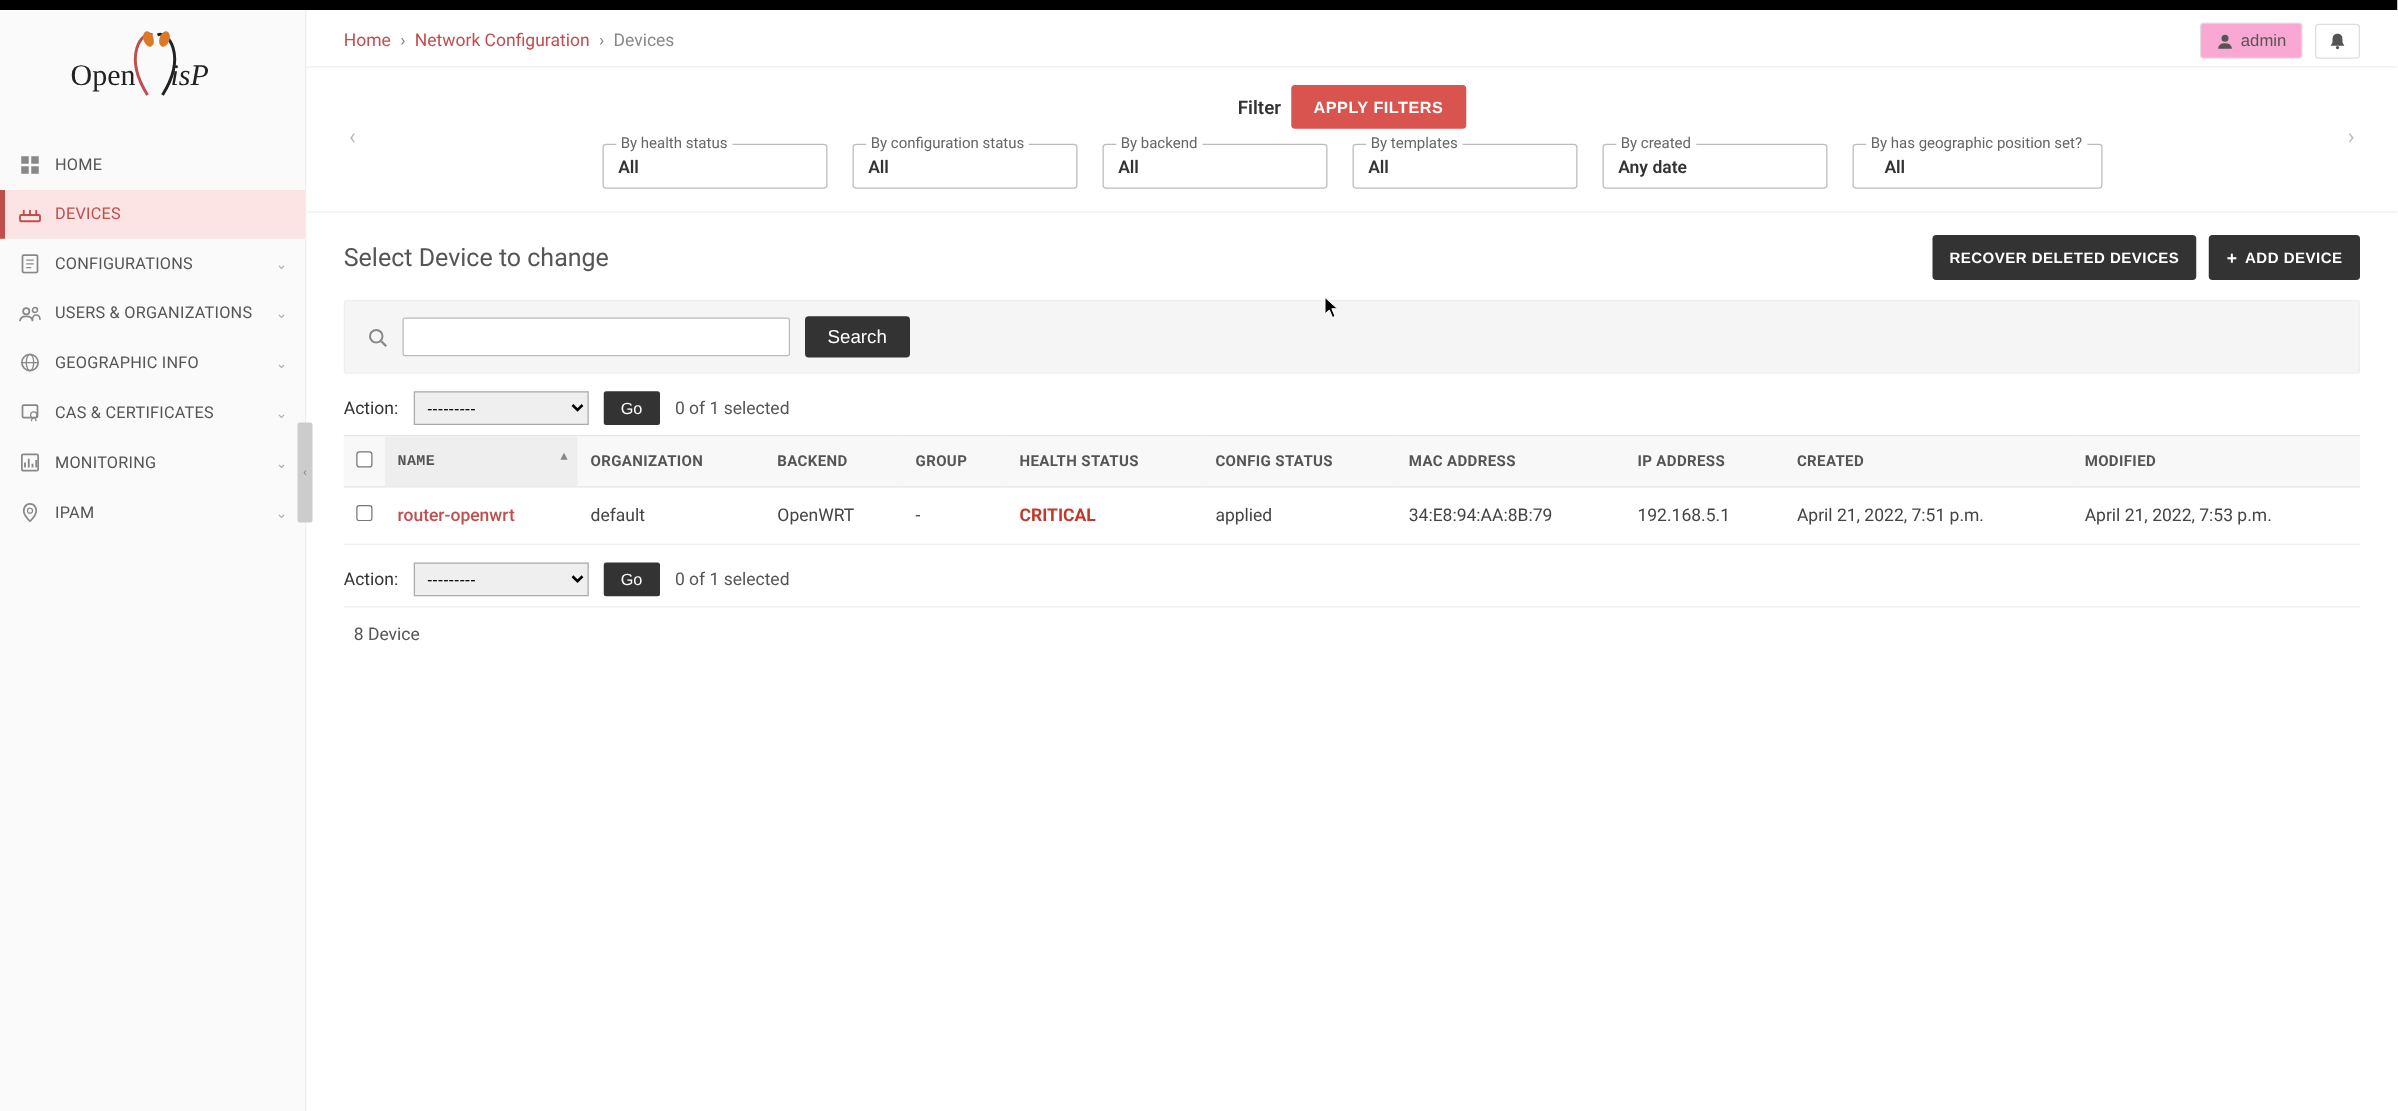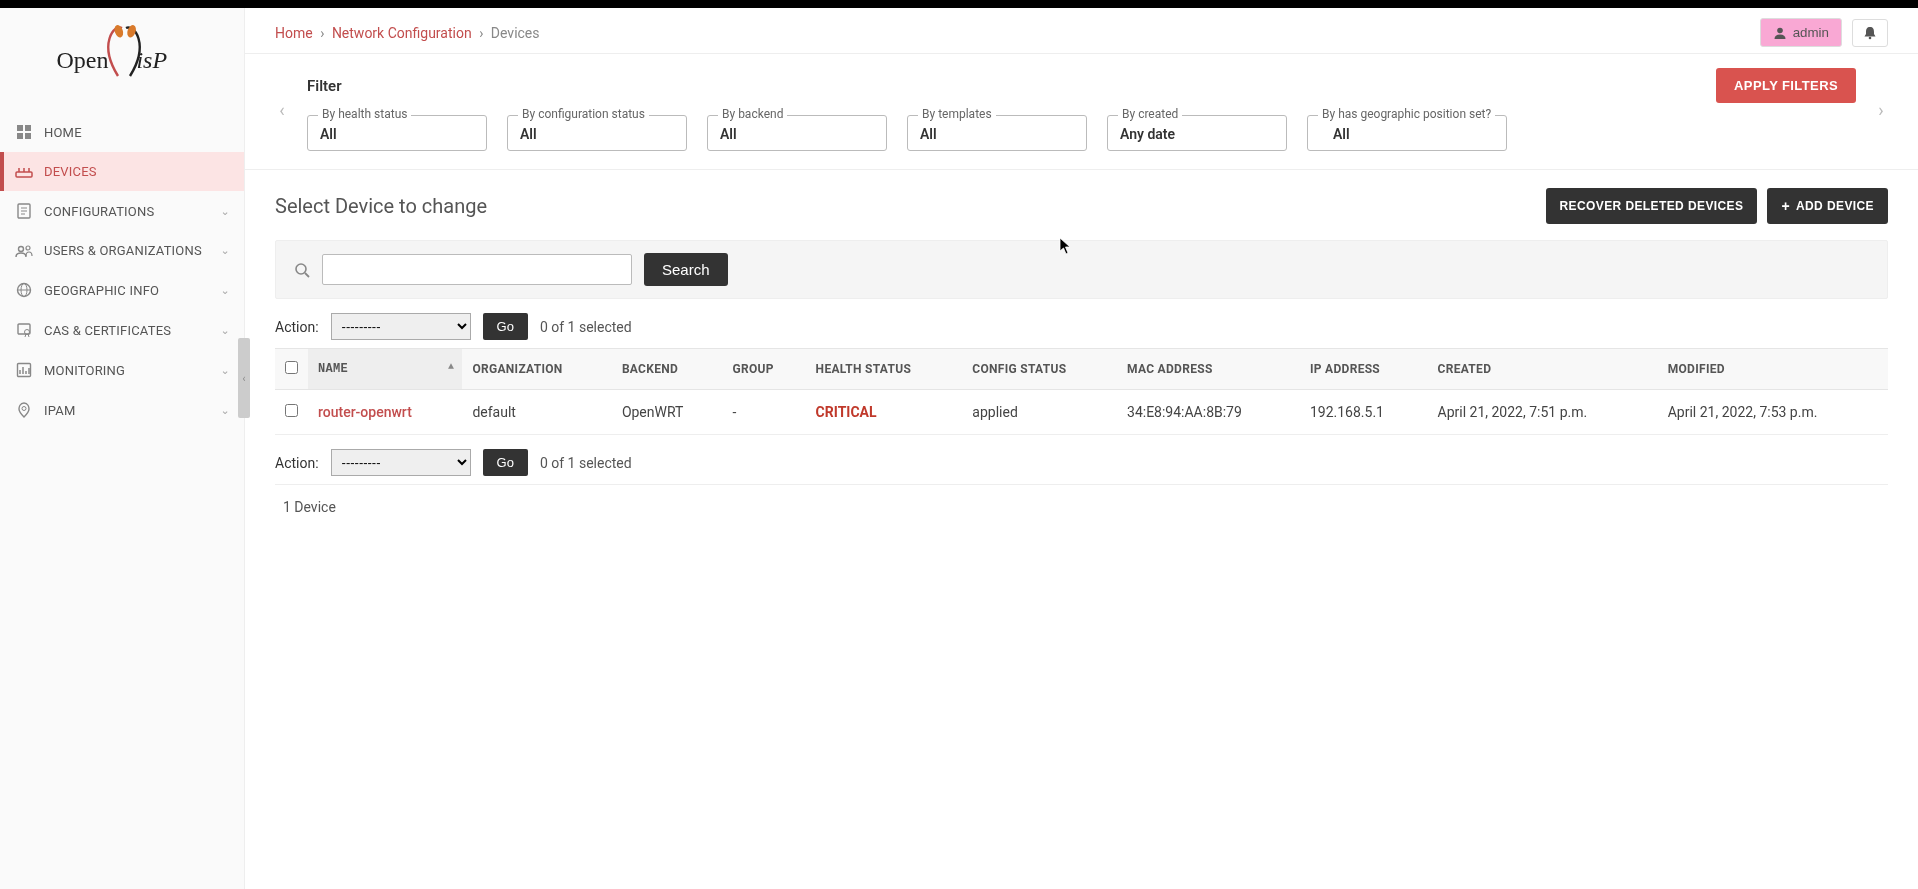--- a/index.html
+++ b/index.html
@@ -223,21 +223,21 @@
                 <path d="M7 1 C4 1 3 3 3 6 L3 8 L1.5 10.5 L12.5 10.5 L11 8 L11 6 C11 3 10 1 7 1 Z" fill="currentColor"></path>
                 <circle cx="7" cy="12" r="1.3" fill="currentColor"></circle>
               </svg>
           </span>
         </button>
       </div>
     </div>
 
     <div class="filter-bar">
       <span class="filter-arrow">‹</span>
-      <div style="display:flex;flex-direction:column;gap:12px;flex:1;">
+      <div style="display:flex;flex-direction:column;gap:12px;flex:1;align-items:center;">
         <div style="display:flex;justify-content:space-between;align-items:center;">
           <span class="filter-title">Filter</span>
           <button class="apply-btn">APPLY FILTERS</button>
         </div>
         <div class="filter-row">
           <div class="filter-field">
             <span class="legend">By health status</span>
             <span class="value">All</span>
           </div>
           <div class="filter-field">
@@ -336,21 +336,21 @@
 
     <div class="action-row">
       <span>Action:</span>
       <select>
         <option>---------</option>
       </select>
       <button class="go-btn">Go</button>
       <span class="sel-count">0 of 1 selected</span>
     </div>
 
-    <div class="footer-count">1 Device</div>
+    <div class="footer-count">8 Device</div>
 
   </main>
 </div>
 
 <div class="cursor">
   <svg width="14" height="18" viewBox="0 0 14 18">
       <path d="M1 1 L1 14 L4.5 11 L7 17 L9 16 L6.5 10 L11 10 Z" fill="#000" stroke="#fff" stroke-width="0.8"></path>
     </svg>
 </div>
 

